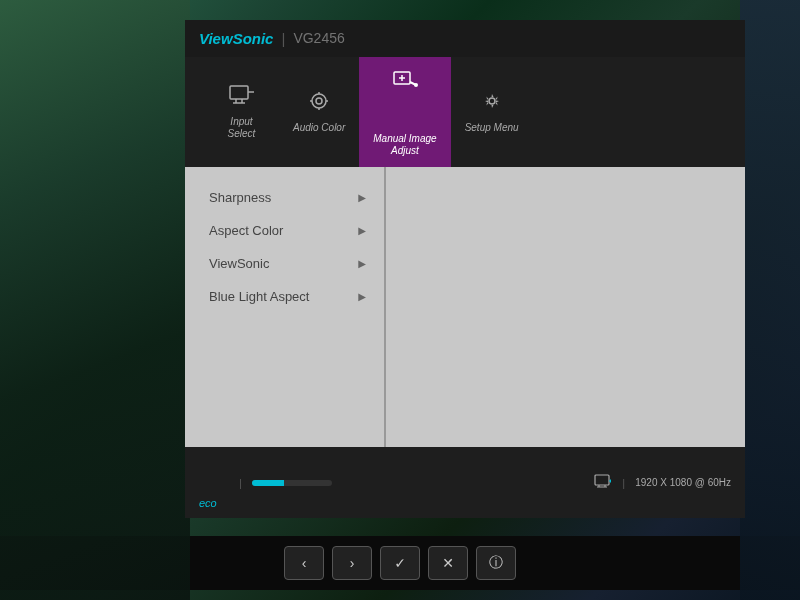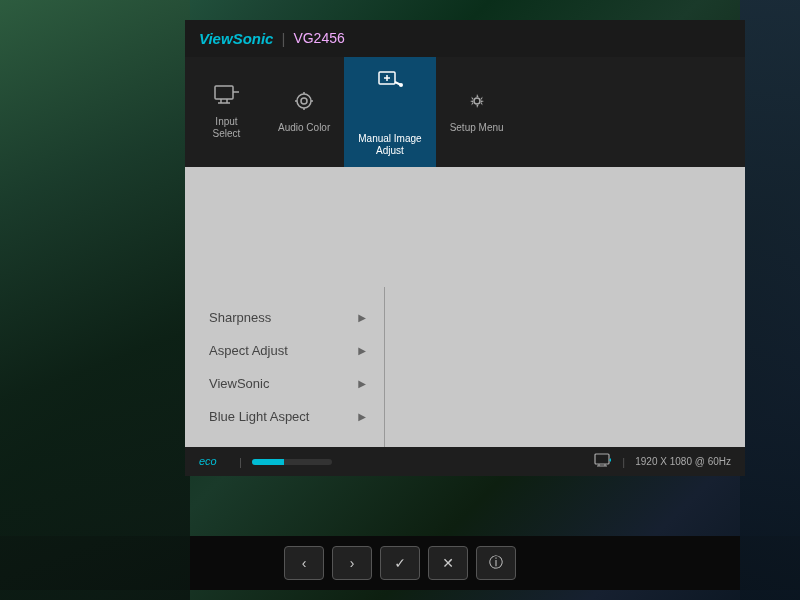--- a/index.html
+++ b/index.html
@@ -55,68 +55,68 @@
       font-weight: bold;
       font-style: italic;
     }
 
     .brand-divider {
       color: #555;
       font-size: 15px;
     }
 
     .model-name {
-      color: #f0abfc;
+      color: #737373;
       font-size: 14px;
     }
 
     
     .nav-bar {
       background: #1e1e1e;
       display: flex;
       align-items: stretch;
-      padding: 0 4px;
+      padding: 0 19px;
+      font-style: italic;
     }
 
     .nav-item {
       display: flex;
       flex-direction: column;
       align-items: center;
       justify-content: center;
       padding: 10px 14px;
       cursor: pointer;
       color: #aaa;
       font-size: 11px;
       text-align: center;
       min-width: 75px;
       gap: 6px;
     }
 
     .nav-item.active {
-      background: #0c4a6e;
+      background: #701a75;
       color: #fff;
       gap: 40px;
     }
 
     .nav-icon {
       font-size: 22px;
       line-height: 1;
     }
 
     .nav-label {
       font-size: 10px;
       line-height: 1.2;
     }
 
     
     .content-area {
       background: #c8c8c8;
       display: flex;
       min-height: 280px;
-      align-items: flex-end;
     }
 
     
     .menu-panel {
       width: 200px;
       padding: 14px 0;
       border-right: 1px solid #999;
     }
 
     .menu-item {
@@ -148,20 +148,21 @@
       padding: 6px 14px;
       gap: 10px;
       font-size: 11px;
       color: #aaa;
     }
 
     .eco-indicator {
       color: #00bcd4;
       font-size: 11px;
       font-style: italic;
+      margin-top: 43px;
     }
 
     .brightness-bar-container {
       display: flex;
       align-items: center;
       gap: 4px;
     }
 
     .brightness-bar {
       width: 80px;
@@ -326,21 +327,21 @@
   <div class="content-area">
 
     <div class="menu-panel">
 
       <div class="menu-item">
         <span>Sharpness</span>
         <span class="menu-arrow">▶</span>
       </div>
 
       <div class="menu-item">
-        <span>Aspect Adjust</span>
+        <span>Aspect Color</span>
         <span class="menu-arrow">▶</span>
       </div>
 
       <div class="menu-item">
         <span>ViewSonic</span>
         <span class="menu-arrow">▶</span>
       </div>
 
       <div class="menu-item">
         <span>Blue Light Aspect</span>

